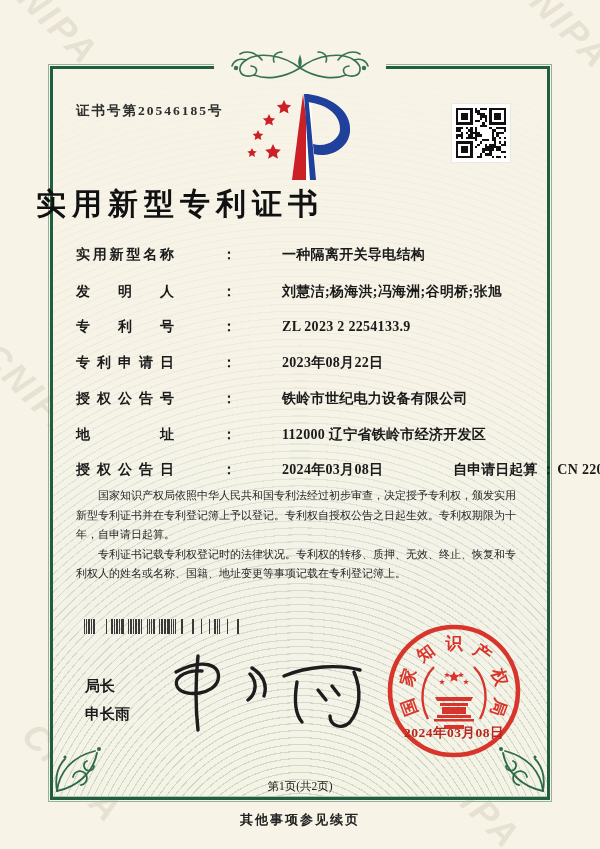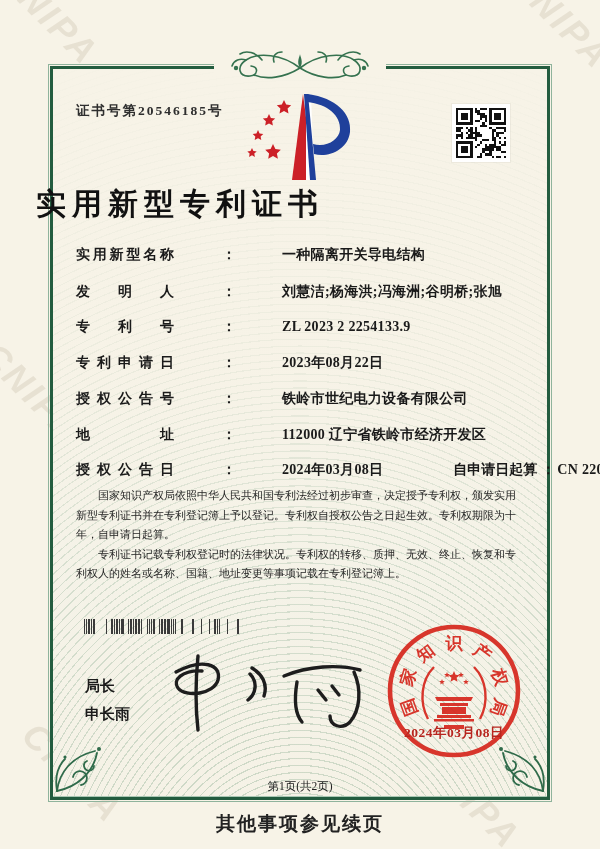--- a/index.html
+++ b/index.html
@@ -43,21 +43,21 @@
   .body-text{position:absolute; left:76px; top:486px; width:450px;
       font-size:11px; line-height:1.78; color:#262626; font-weight:500;}
   .body-text p{margin:0; text-indent:2em;}
   .barcode{position:absolute; left:84px; top:619px;}
   .signer{position:absolute; left:85px; top:672px; font-family:"Liberation Sans","DejaVu Sans",sans-serif;
       font-size:15px; font-weight:700; line-height:1.85; color:#1c1c1c;}
   .signature{position:absolute; left:132px; top:642px;}
   .seal{position:absolute; left:383px; top:620px;}
   .page-info{position:absolute; left:0; width:100%; top:779px; text-align:center; font-size:11.5px; color:#222;}
   .footer-note{position:absolute; left:0; width:100%; top:811px; text-align:center;
-      font-size:19px; letter-spacing:2px; color:#222; font-weight:600;}
+      font-size:13px; letter-spacing:2px; color:#222; font-weight:600;}
   .ornament-top{position:absolute; left:200px; top:42px; z-index:4;}
   .corner{position:absolute; z-index:4;}
 </style>
 </head>
 <body>
 
 <div class="page">
 
   <span class="wm" style="left:-14px; top:-6px;">CNIPA</span>
   <span class="wm" style="left:498px; top:-2px;">CNIPA</span>

